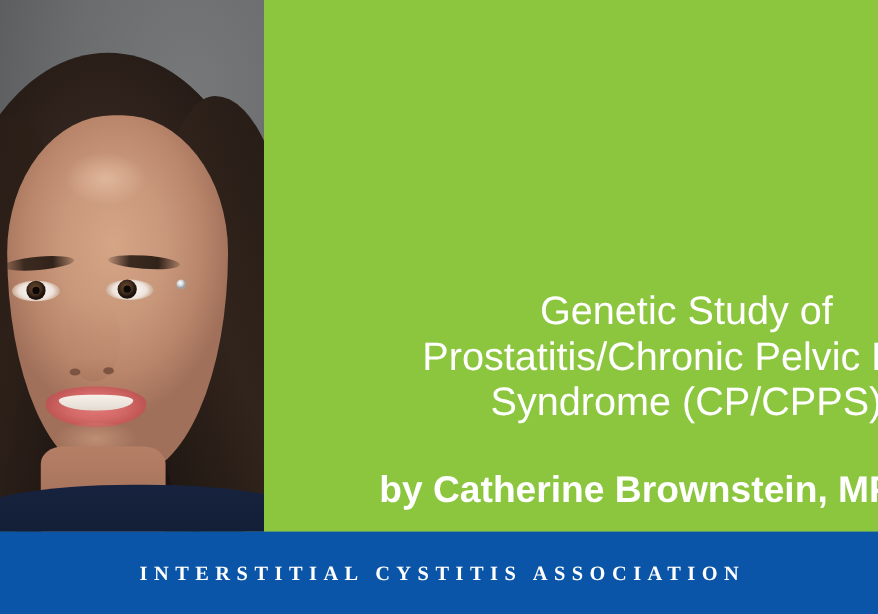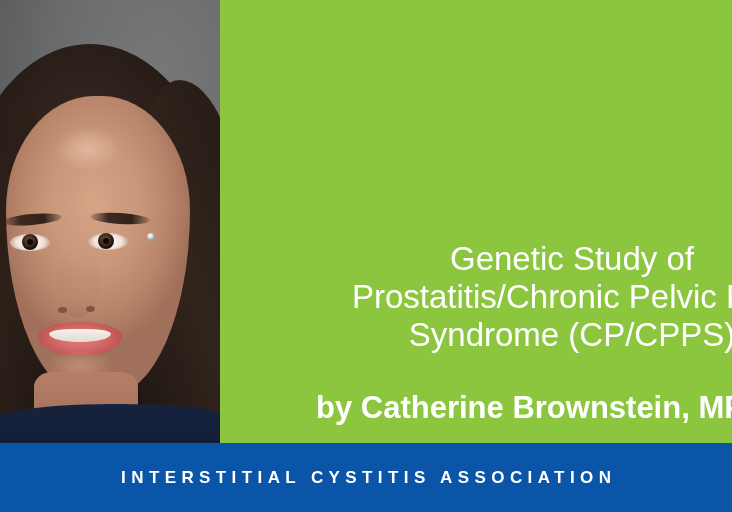--- a/index.html
+++ b/index.html
@@ -249,21 +249,21 @@
     width: 732px;
     height: 69px;
     display: flex;
     align-items: center;
     justify-content: center;
     color: #ffffff;
     font-size: 17px;
     font-weight: bold;
     letter-spacing: 5.4px;
     text-indent: 5.4px;
-    font-family: Liberation Sans, sans-serif;
+    font-family: Liberation Serif, serif;
   }
 </style>
 </head>
 <body>
 
 <div class="slide">
 
   <div class="photo-panel">
     <div class="photo-bg"></div>
     <div class="hair"></div>

